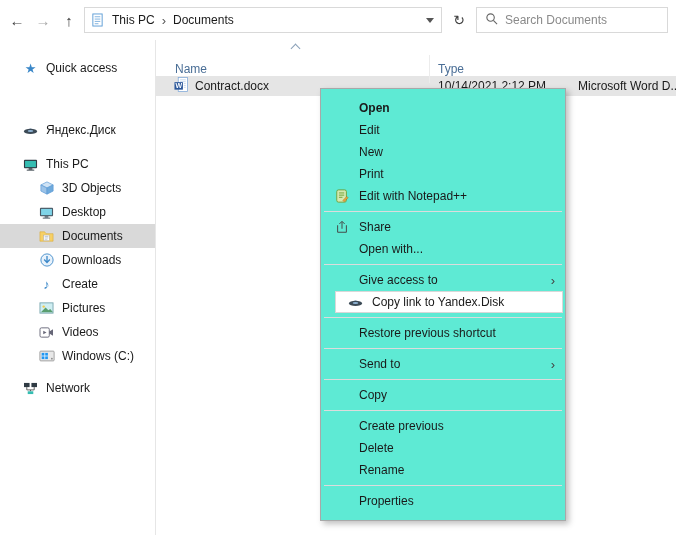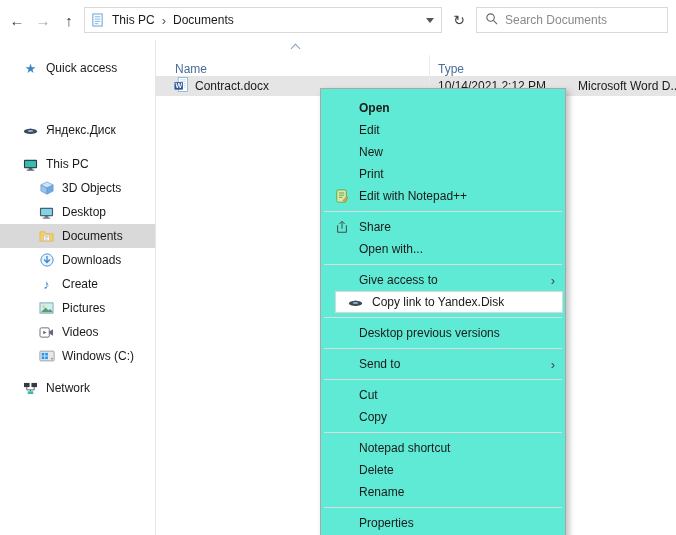--- a/index.html
+++ b/index.html
@@ -330,47 +330,43 @@
             <ellipse cx="8" cy="8.6" rx="3" ry="1.1" fill="#8fb3d4"></ellipse>
           </svg>
       </span>
       <span class="mi-label">Copy link to Yandex.Disk</span>
     </div>
 
     <div class="menu-sep"></div>
 
     <div class="menu-item">
       <span class="mi-icon"></span>
-      <span class="mi-label">Desktop previous versions</span>
+      <span class="mi-label">Restore previous shortcut</span>
     </div>
 
     <div class="menu-sep"></div>
 
     <div class="menu-item">
       <span class="mi-icon"></span>
       <span class="mi-label">Send to</span>
       <span class="mi-arrow">›</span>
     </div>
 
     <div class="menu-sep"></div>
 
     <div class="menu-item">
       <span class="mi-icon"></span>
-      <span class="mi-label">Cut</span>
-    </div>
-    <div class="menu-item">
-      <span class="mi-icon"></span>
       <span class="mi-label">Copy</span>
     </div>
 
     <div class="menu-sep"></div>
 
     <div class="menu-item">
       <span class="mi-icon"></span>
-      <span class="mi-label">Notepad shortcut</span>
+      <span class="mi-label">Create previous</span>
     </div>
     <div class="menu-item">
       <span class="mi-icon"></span>
       <span class="mi-label">Delete</span>
     </div>
     <div class="menu-item">
       <span class="mi-icon"></span>
       <span class="mi-label">Rename</span>
     </div>
 

